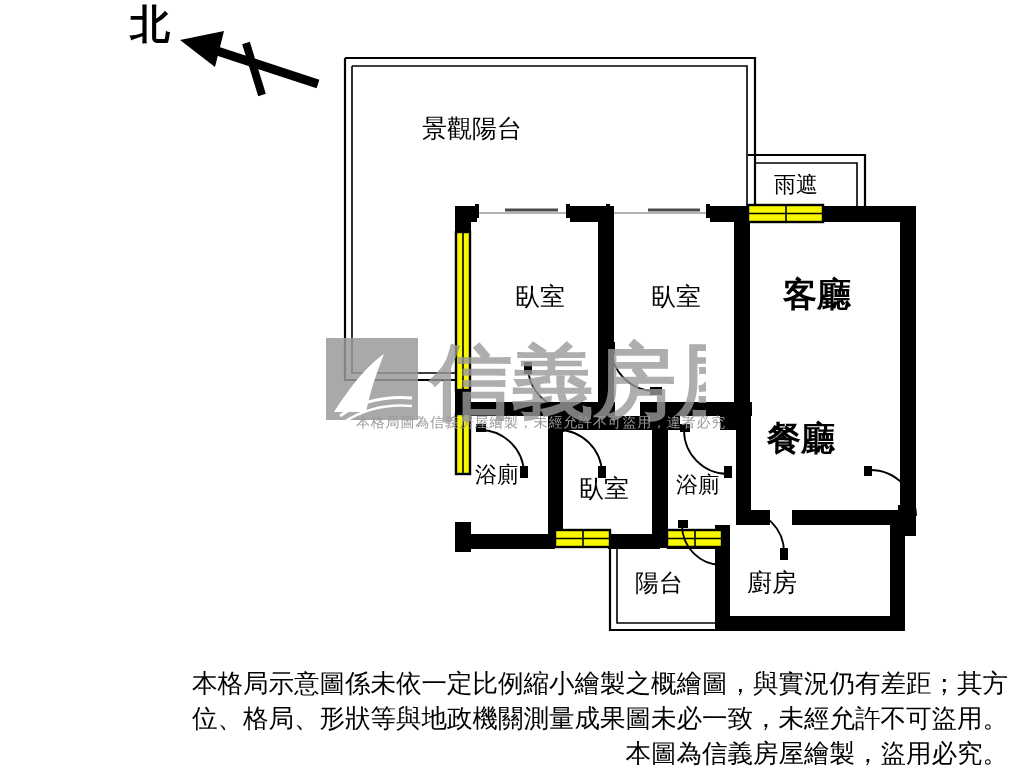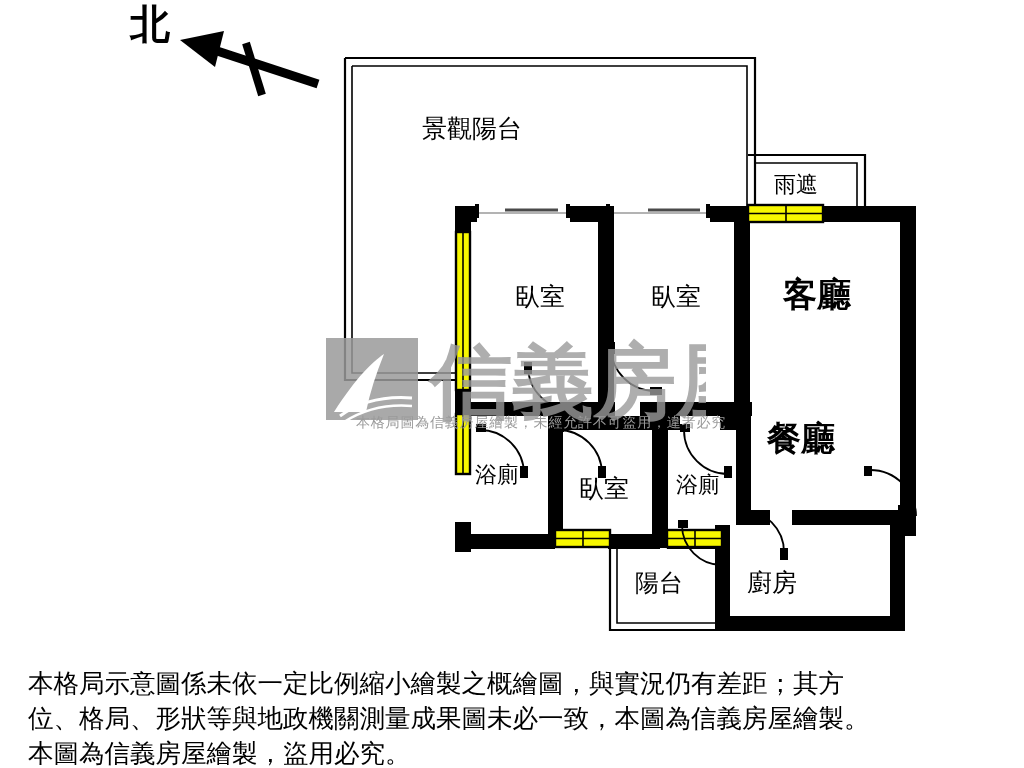--- a/index.html
+++ b/index.html
@@ -69,21 +69,21 @@
     position: absolute;
     left: 28px;
     top: 666px;
     width: 980px;
     font-family: "DejaVu Serif", "Liberation Serif", serif;
     font-size: 25.5px;
     line-height: 35px;
     color: #000;
     letter-spacing: 0px;
   }
-  #disclaimer div { white-space: nowrap; }
+  #disclaimer div { white-space: nowrap; text-align: right; }
 
   
   .rm-lg  { font-family: "DejaVu Serif", "Liberation Serif", serif; font-size: 34px; font-weight: 700; fill:#000; }
   .rm-md  { font-family: "DejaVu Sans", "Liberation Sans", sans-serif; font-size: 25px; fill:#000; }
   .rm-sm  { font-family: "DejaVu Sans", "Liberation Sans", sans-serif; font-size: 22px; fill:#000; }
   .rm-bal { font-family: "DejaVu Sans", "Liberation Sans", sans-serif; font-size: 24px; fill:#000; }
 </style>
 </head>
 <body>
 
@@ -274,15 +274,15 @@
     <path d="M8,78 C30,44 46,28 58,20 C50,40 44,58 40,78 Z" fill="#ffffff"></path>
     <path d="M14,82 C36,66 60,62 86,64" stroke="#ffffff" stroke-width="3" fill="none"></path>
     <path d="M18,88 C40,74 62,70 86,72" stroke="#ffffff" stroke-width="2.5" fill="none"></path>
     <text x="104" y="76" font-family="'DejaVu Serif','Liberation Serif',serif" font-size="82" font-weight="700" fill="#9a9a9a" opacity="0.8">信義房屋</text>
   </svg>
 </div>
 <div id="wm-caption">本格局圖為信義房屋繪製，未經允許不可盜用，違者必究</div>
 
 <div id="disclaimer">
   <div>本格局示意圖係未依一定比例縮小繪製之概繪圖，與實況仍有差距；其方</div>
-  <div>位、格局、形狀等與地政機關測量成果圖未必一致，本圖為信義房屋繪製。</div>
+  <div>位、格局、形狀等與地政機關測量成果圖未必一致，未經允許不可盜用。</div>
   <div>本圖為信義房屋繪製，盜用必究。</div>
 </div>
 
 </body></html>

